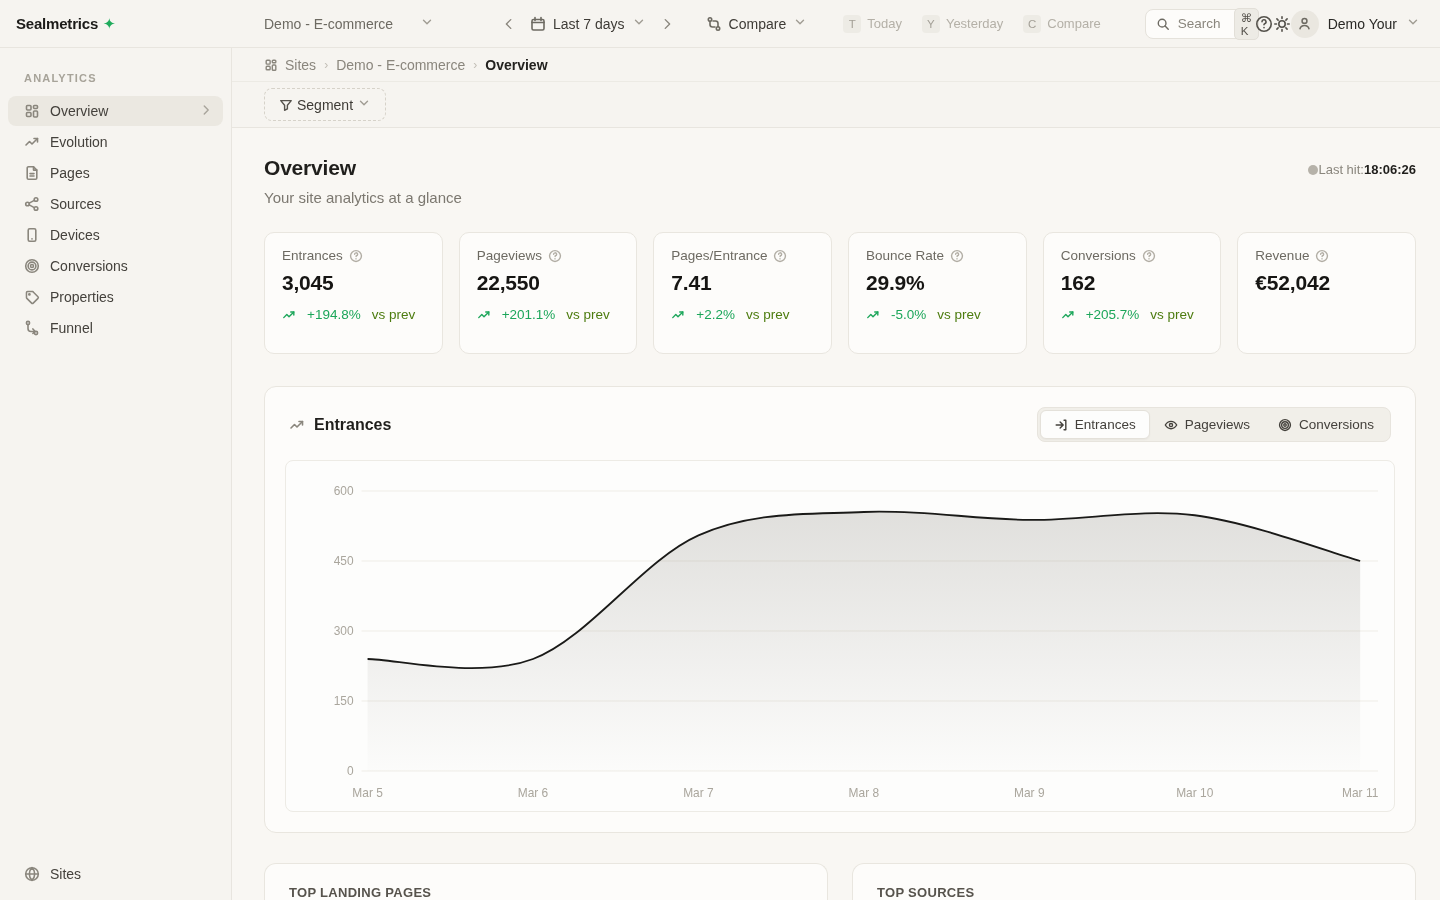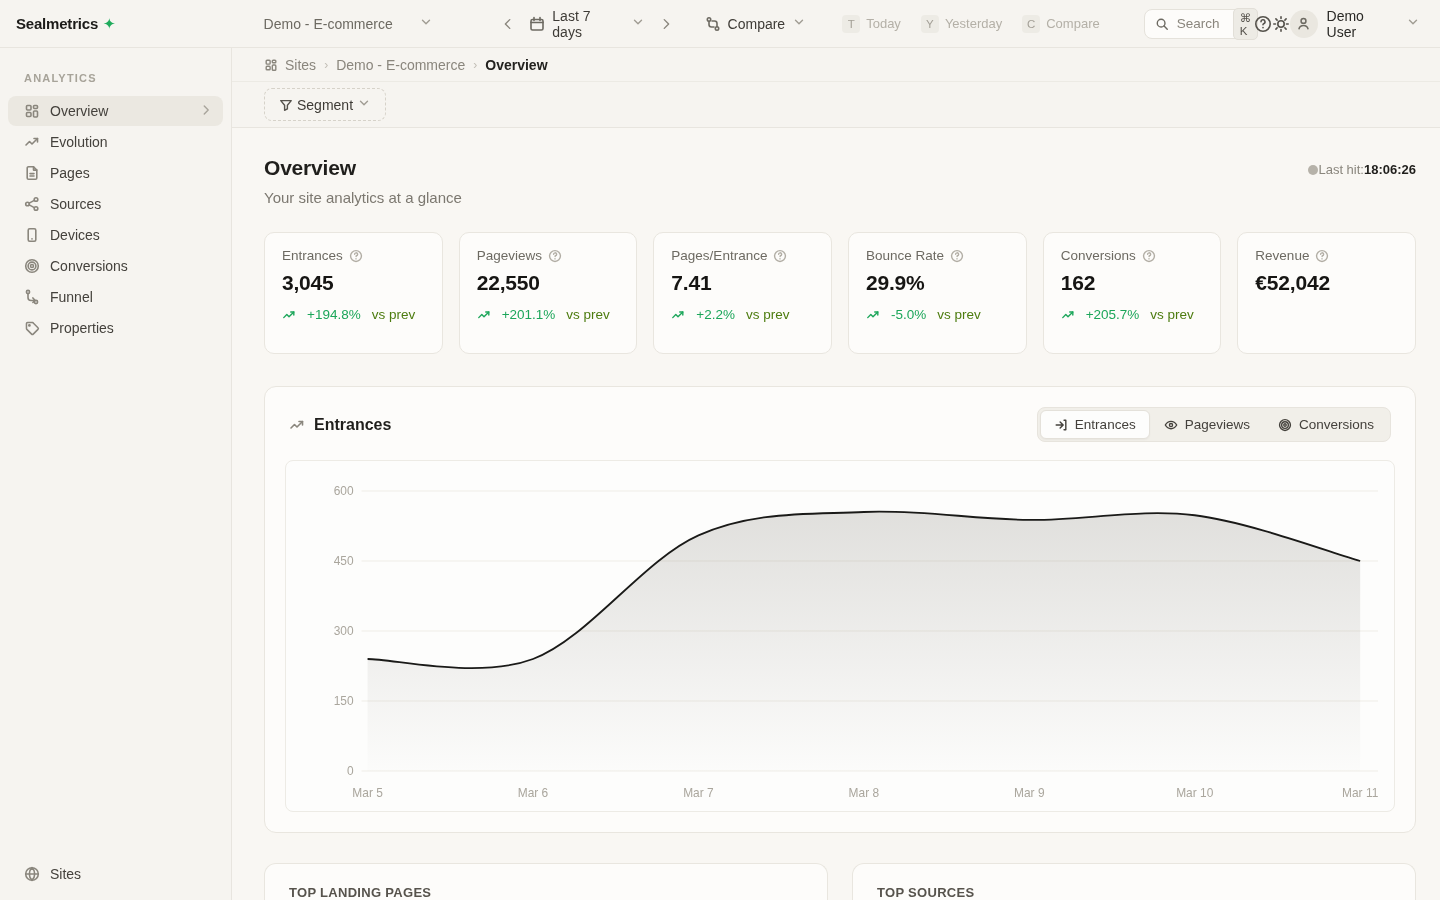--- a/index.html
+++ b/index.html
@@ -213,21 +213,21 @@
           <path d="M9 1.8v1.7M9 14.5v1.7M1.8 9h1.7M14.5 9h1.7M3.9 3.9l1.2 1.2M12.9 12.9l1.2 1.2M14.1 3.9l-1.2 1.2M5.1 12.9l-1.2 1.2"></path>
         </svg>
       </button>
     <div class="userchip">
       <span class="avatar">
         <svg class="ic" viewBox="0 0 16 16">
             <circle cx="8" cy="5.2" r="2.6"></circle>
             <path d="M3.2 13.6c.6-2.4 2.5-3.6 4.8-3.6s4.2 1.2 4.8 3.6"></path>
           </svg>
         </span>
-      <span class="username">Demo User</span>
+      <span class="username">Demo Your</span>
       <span class="chev">
         <svg class="ic ic-sm" viewBox="0 0 16 16">
             <path d="M4 6l4 4 4-4"></path>
           </svg></span>
     </div>
   </div>
 </header>
 
 <div class="shell">
 
@@ -301,37 +301,37 @@
             <circle cx="8" cy="8" r="3.9"></circle>
             <circle cx="8" cy="8" r="1.5"></circle>
           </svg>
         </span>
       <span>Conversions</span>
     </div>
 
     <div class="side-item">
       <span class="sic">
         <svg class="ic" viewBox="0 0 16 16">
+            <path d="M8.6 2.2H3.4c-.7 0-1.2.5-1.2 1.2v5.2c0 .3.1.6.4.9l5 5c.5.5 1.2.5 1.7 0l5-5c.5-.5.5-1.2 0-1.7l-5-5a1.2 1.2 0 0 0-.7-.6z" transform="scale(0.95) translate(0.4,0.4)"></path>
+            <circle cx="5.4" cy="5.4" r="0.6" fill="currentColor"></circle>
+          </svg>
+        </span>
+      <span>Properties</span>
+    </div>
+
+    <div class="side-item">
+      <span class="sic">
+        <svg class="ic" viewBox="0 0 16 16">
             <circle cx="4" cy="3" r="1.6"></circle>
             <circle cx="12" cy="13" r="1.6"></circle>
             <path d="M4 4.6v3.9a3 3 0 0 0 3 3h3.4"></path>
             <path d="M8.9 9.2l2 2.3-2 2.3" transform="translate(0,-0.3)"></path>
           </svg>
         </span>
       <span>Funnel</span>
-    </div>
-
-    <div class="side-item">
-      <span class="sic">
-        <svg class="ic" viewBox="0 0 16 16">
-            <path d="M8.6 2.2H3.4c-.7 0-1.2.5-1.2 1.2v5.2c0 .3.1.6.4.9l5 5c.5.5 1.2.5 1.7 0l5-5c.5-.5.5-1.2 0-1.7l-5-5a1.2 1.2 0 0 0-.7-.6z" transform="scale(0.95) translate(0.4,0.4)"></path>
-            <circle cx="5.4" cy="5.4" r="0.6" fill="currentColor"></circle>
-          </svg>
-        </span>
-      <span>Properties</span>
     </div>
 
     <div class="side-item side-foot">
       <span class="sic">
         <svg class="ic" viewBox="0 0 16 16">
             <circle cx="8" cy="8" r="6.3"></circle>
             <path d="M1.7 8h12.6M8 1.7c1.8 1.7 2.7 3.9 2.7 6.3S9.8 12.6 8 14.3C6.2 12.6 5.3 10.4 5.3 8S6.2 3.4 8 1.7z"></path>
           </svg>
         </span>
       <span>Sites</span>

